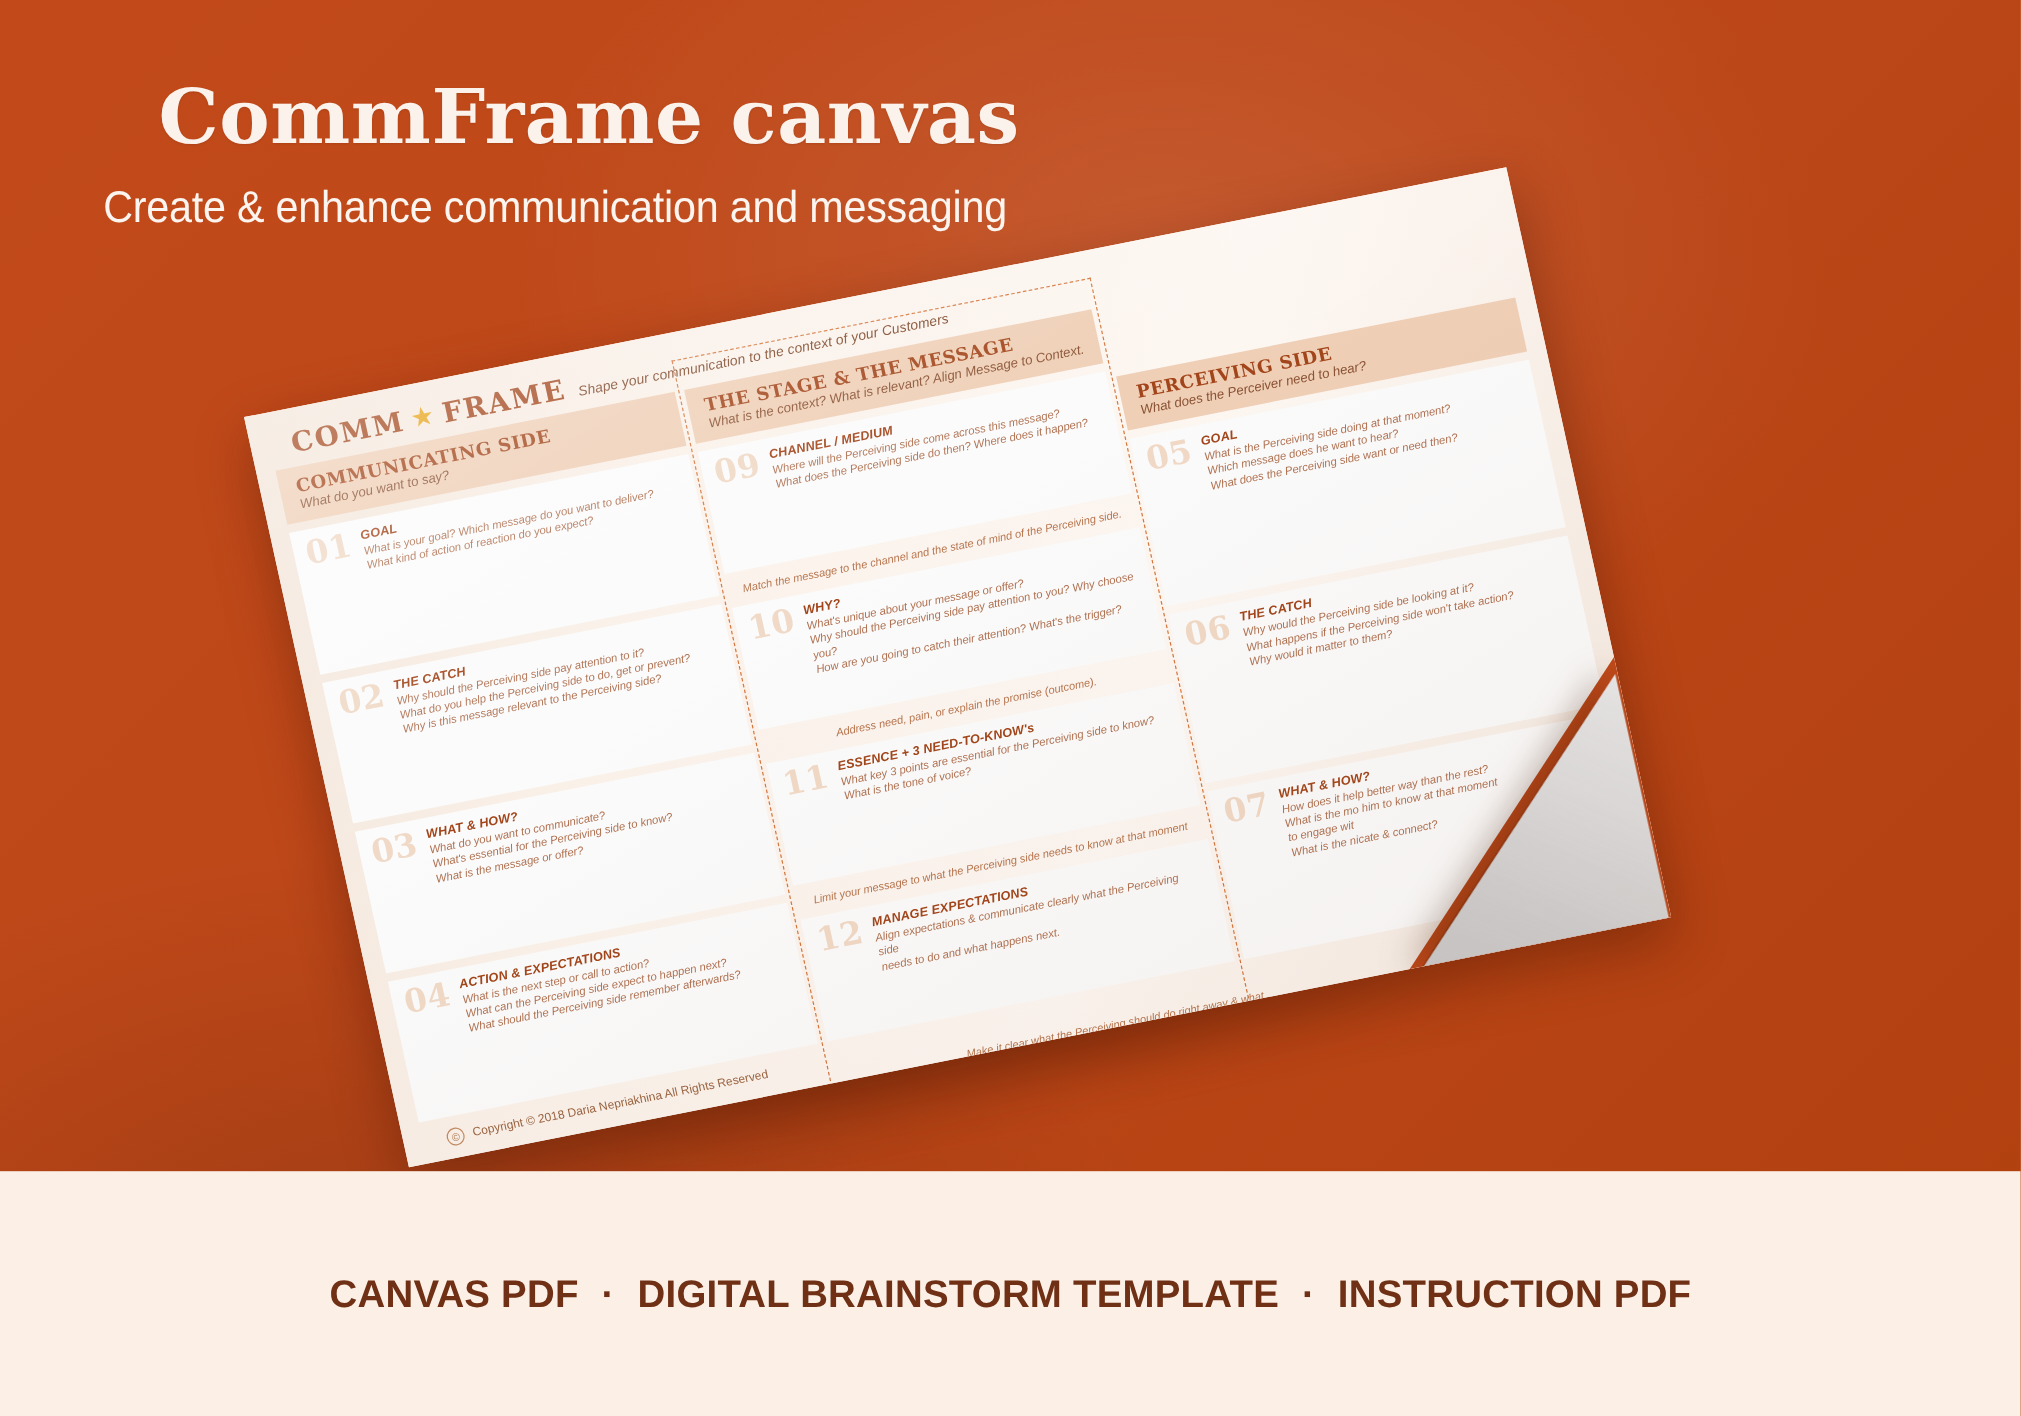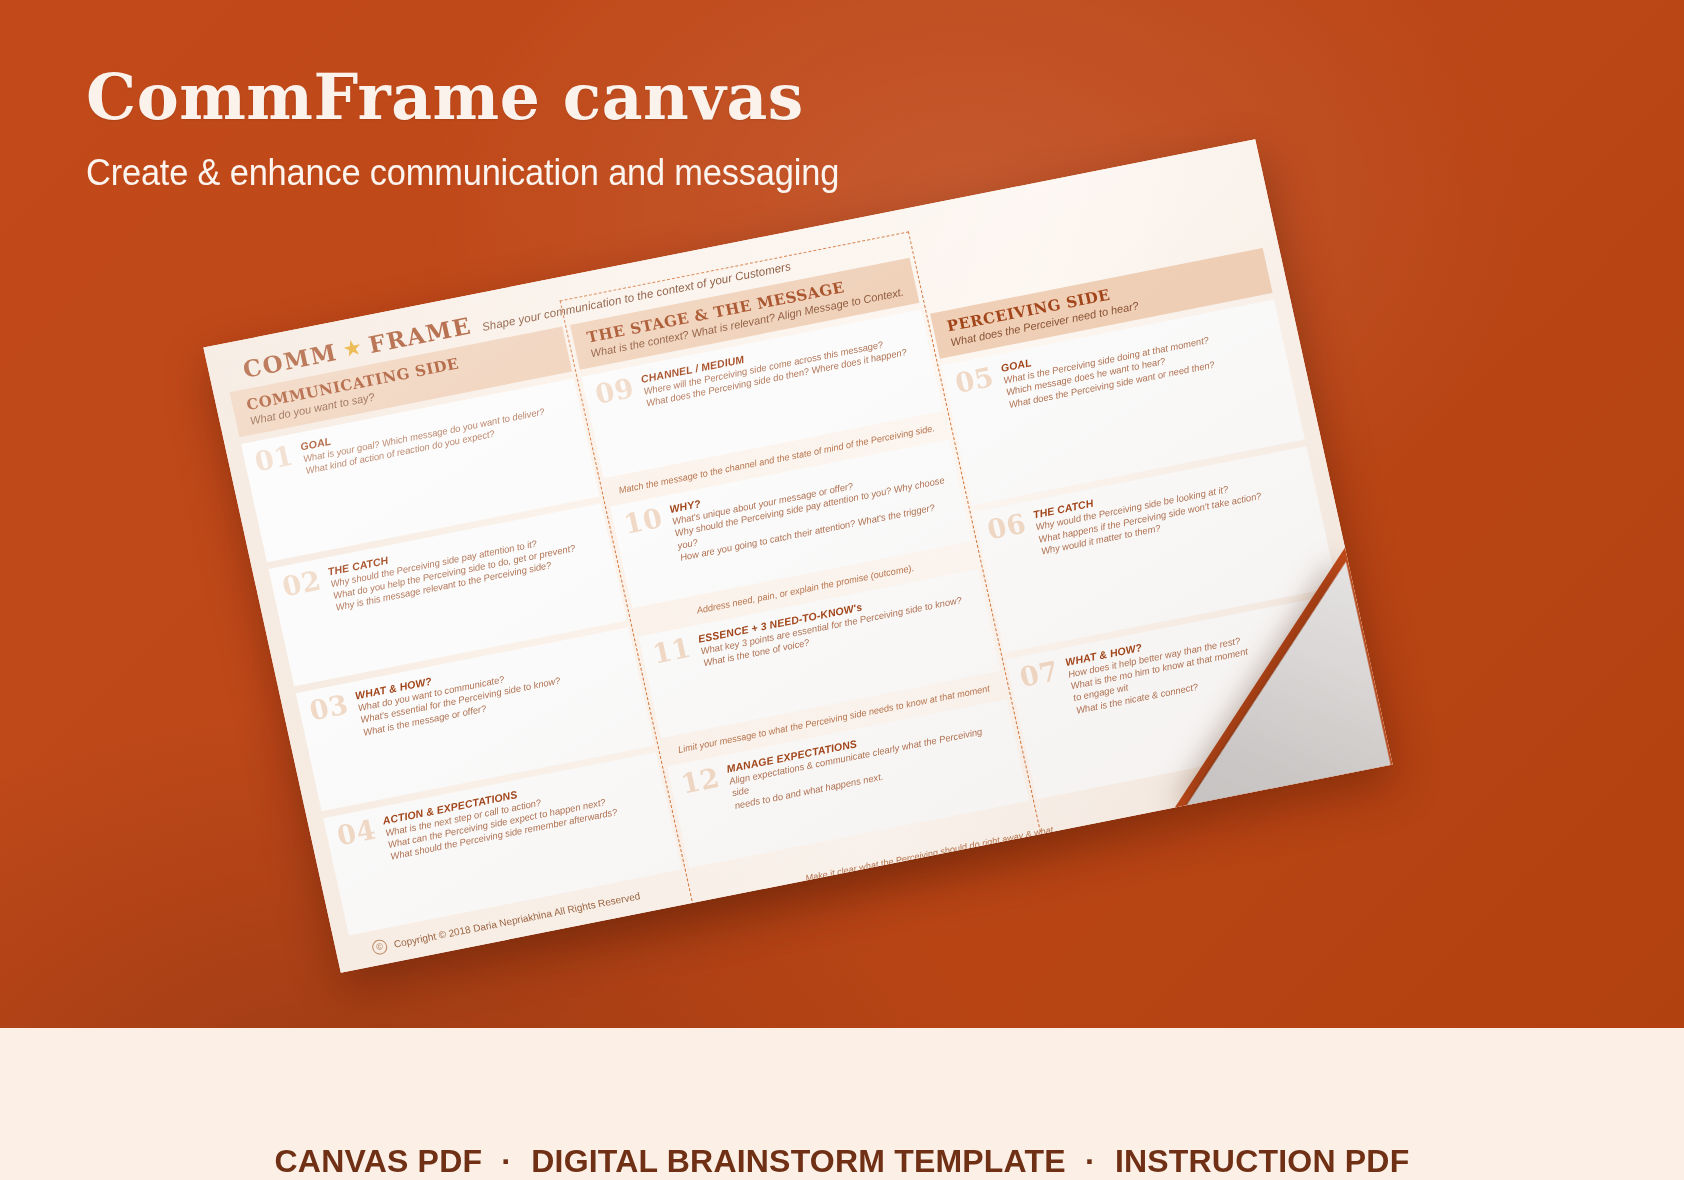--- a/index.html
+++ b/index.html
@@ -22,38 +22,39 @@
   
   #headline-block { position: absolute; left: 86px; top: 64px; }
   #main-title {
     font-family: "DejaVu Serif", serif;
     font-weight: 700;
     font-size: 63px;
     letter-spacing: 0.5px;
     color: #FBF2EC;
     line-height: 1.05;
     text-shadow: 0 1px 2px rgba(0,0,0,0.10);
+    text-align: center;
   }
   #subtitle {
     margin-top: 22px;
     font-family: "Liberation Sans", sans-serif;
     font-weight: 400;
     font-size: 37px;
     letter-spacing: -0.2px;
     color: #FCF4EE;
     transform: scaleX(0.93);
     transform-origin: left center;
   }
 
   
   #footer-band {
     position: absolute; left: 0; right: 0; bottom: 0;
-    height: 152px;
+    height: 204px;
     background: #FCF0E6;
-    display: flex; align-items: flex-end; justify-content: center;
+    display: flex; align-items: center; justify-content: center;
   }
   #footer-text {
     font-family: "Liberation Sans", sans-serif;
     font-weight: 700;
     font-size: 32px;
     letter-spacing: 0.2px;
     color: #6F3015;
     white-space: nowrap;
   }
   #footer-text .dot { color: #6F3015; padding: 0 10px; }

